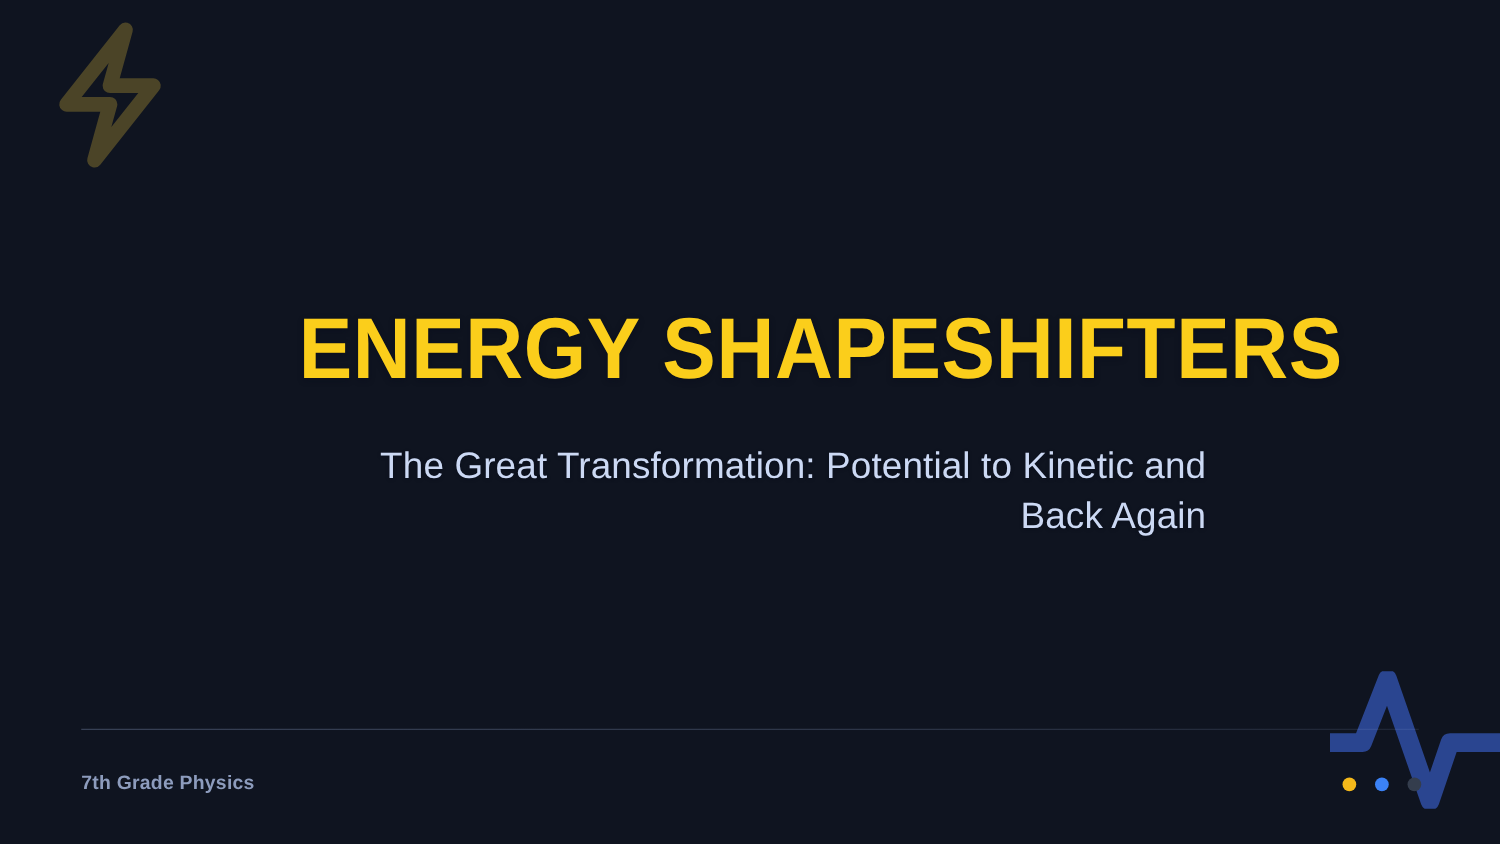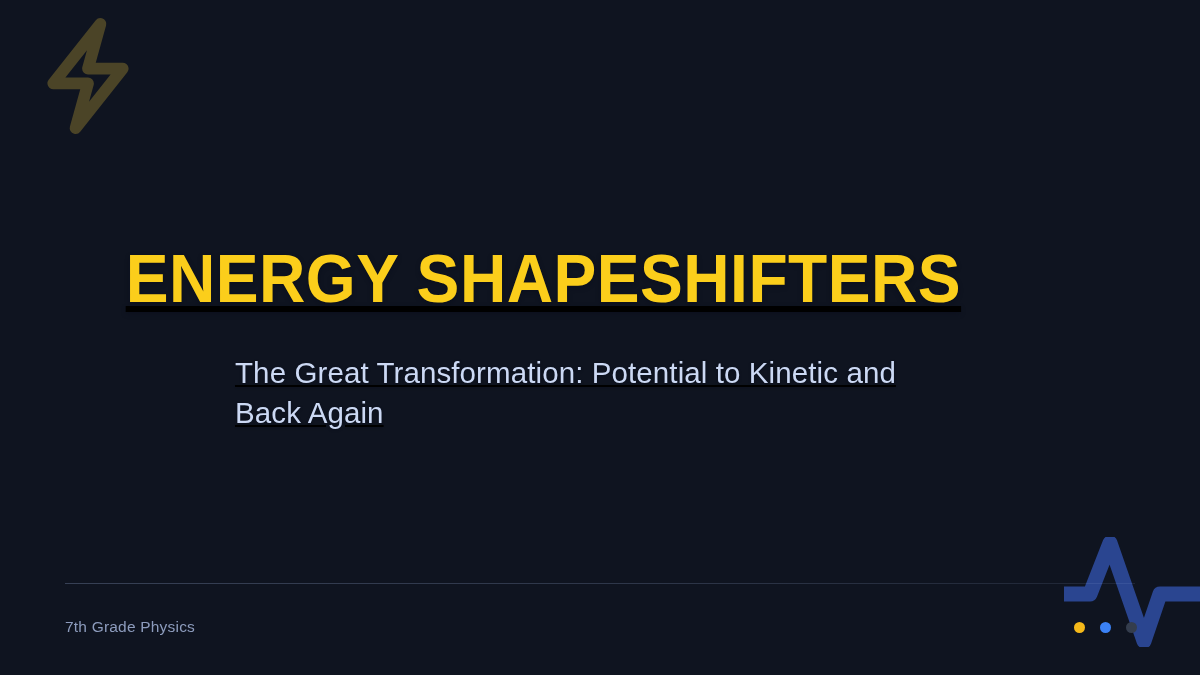--- a/index.html
+++ b/index.html
@@ -41,24 +41,23 @@
     pointer-events: none;
   }
   .pulse-mark svg { display: block; width: 100%; height: 100%; }
 
   
   .content {
     position: absolute;
     left: 0;
     right: 0;
     top: 244px;
-    text-align: left;
+    text-align: right;
     padding: 0 90px;
     box-sizing: border-box;
-    text-decoration: underline;
   }
   .deck-title {
     margin: 0;
     font-family: "Liberation Sans Narrow", "Liberation Sans", sans-serif;
     font-size: 69px;
     line-height: 1.0;
     font-weight: 800;
     letter-spacing: 0.5px;
     color: #fbce1b;
     text-transform: uppercase;
@@ -90,20 +89,21 @@
   }
   .footer {
     position: absolute;
     left: 65px;
     right: 55px;
     top: 606px;
     height: 42px;
     display: flex;
     align-items: center;
     justify-content: space-between;
+    font-weight: bold;
   }
   .footer-label {
     font-size: 15.5px;
     color: #8d9cbd;
     letter-spacing: 0.2px;
   }
   .dots {
     display: flex;
     align-items: center;
     gap: 15px;

